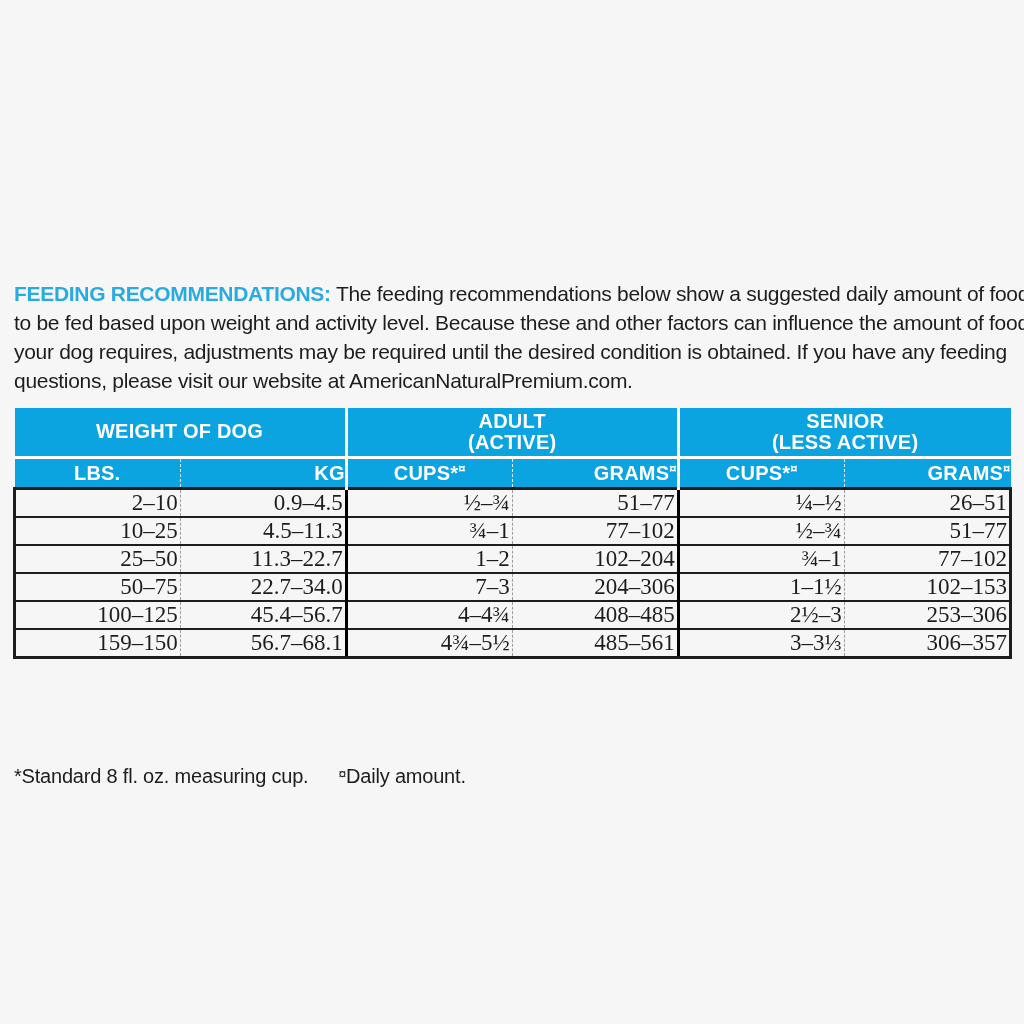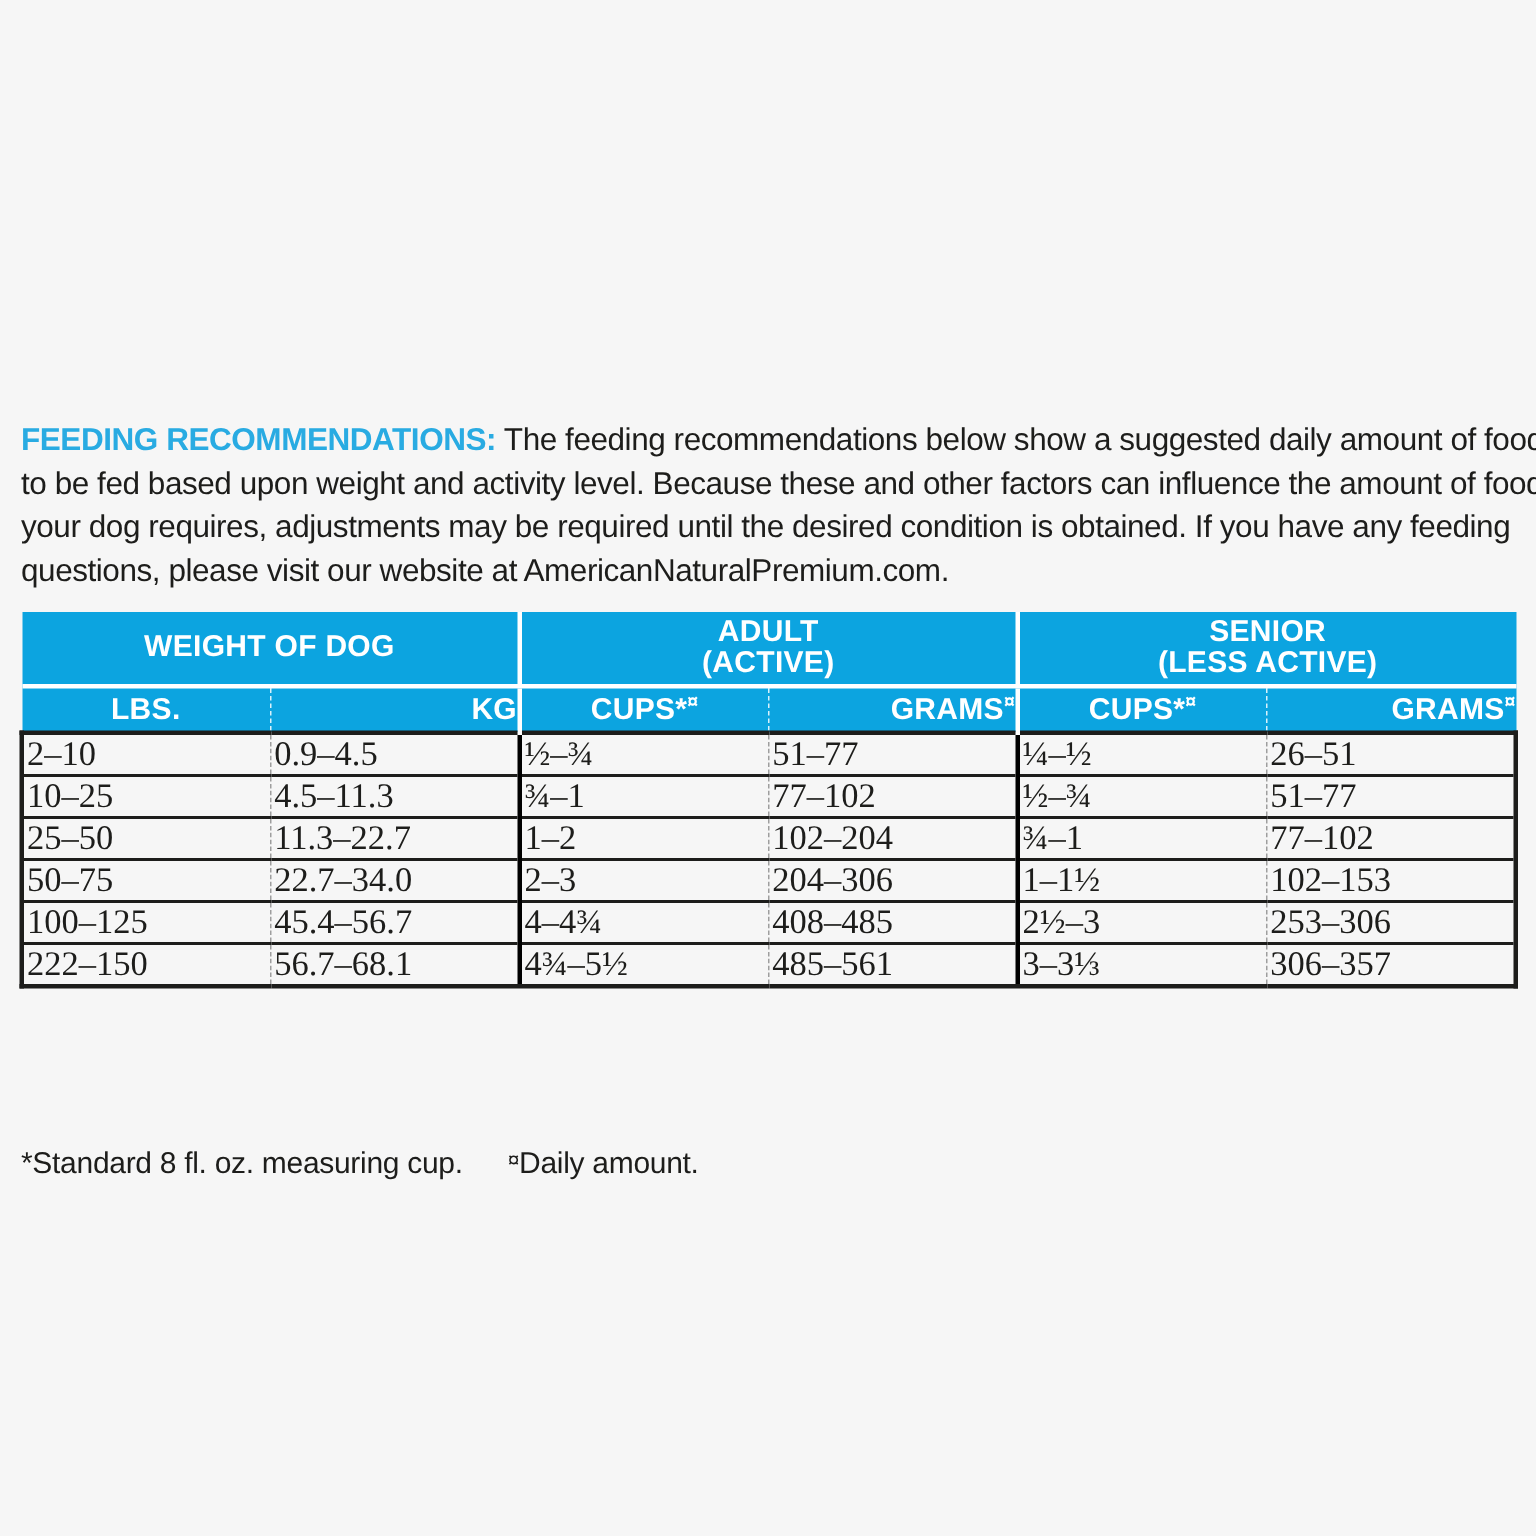--- a/index.html
+++ b/index.html
@@ -62,21 +62,21 @@
     font-size: 20px;
     letter-spacing: 0.2px;
   }
   .sub-row th.s1, .sub-row th.s3, .sub-row th.s5 { border-left: 1px dashed rgba(255,255,255,0.85); text-align: right; }
   .sub-row th.s2, .sub-row th.s4 { border-left: 3px solid #ffffff; }
   .hdr-sup { font-size: 13px; vertical-align: 7px; }
 
   .feed-table tbody td {
     height: 28px;
     padding: 0 2px;
-    text-align: left;
+    text-align: right;
     vertical-align: middle;
     font-family: "Liberation Serif", "DejaVu Serif", serif;
     font-size: 23px;
     color: #1d1d1b;
     border-top: 2px solid #1d1d1b;
   }
   .feed-table tbody tr:first-child td { border-top: 3px solid #1d1d1b; }
   .feed-table tbody tr:last-child td  { border-bottom: 3px solid #1d1d1b; }
   .feed-table tbody td.c0 { border-left: 3px solid #1d1d1b; }
   .feed-table tbody td.c5 { border-right: 3px solid #1d1d1b; }
@@ -163,35 +163,35 @@
           <td class="c0">25–50</td>
           <td class="c1">11.3–22.7</td>
           <td class="c2">1–2</td>
           <td class="c3">102–204</td>
           <td class="c4">¾–1</td>
           <td class="c5">77–102</td>
         </tr>
         <tr>
           <td class="c0">50–75</td>
           <td class="c1">22.7–34.0</td>
-          <td class="c2">2–3</td>
+          <td class="c2">7–3</td>
           <td class="c3">204–306</td>
           <td class="c4">1–1½</td>
           <td class="c5">102–153</td>
         </tr>
         <tr>
           <td class="c0">100–125</td>
           <td class="c1">45.4–56.7</td>
           <td class="c2">4–4¾</td>
           <td class="c3">408–485</td>
           <td class="c4">2½–3</td>
           <td class="c5">253–306</td>
         </tr>
         <tr>
-          <td class="c0">222–150</td>
+          <td class="c0">159–150</td>
           <td class="c1">56.7–68.1</td>
           <td class="c2">4¾–5½</td>
           <td class="c3">485–561</td>
           <td class="c4">3–3⅓</td>
           <td class="c5">306–357</td>
         </tr>
       </tbody>
   </table>
 
   <div class="footnote">

